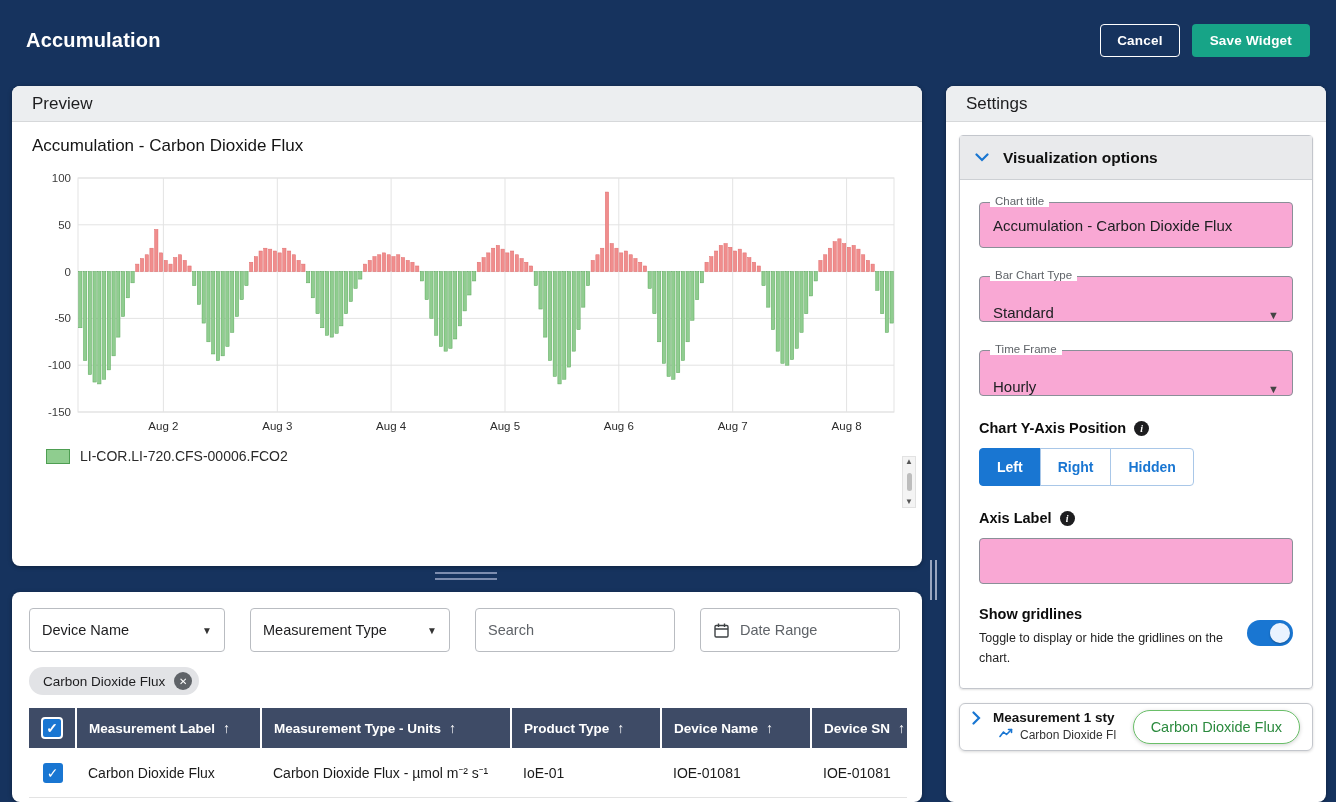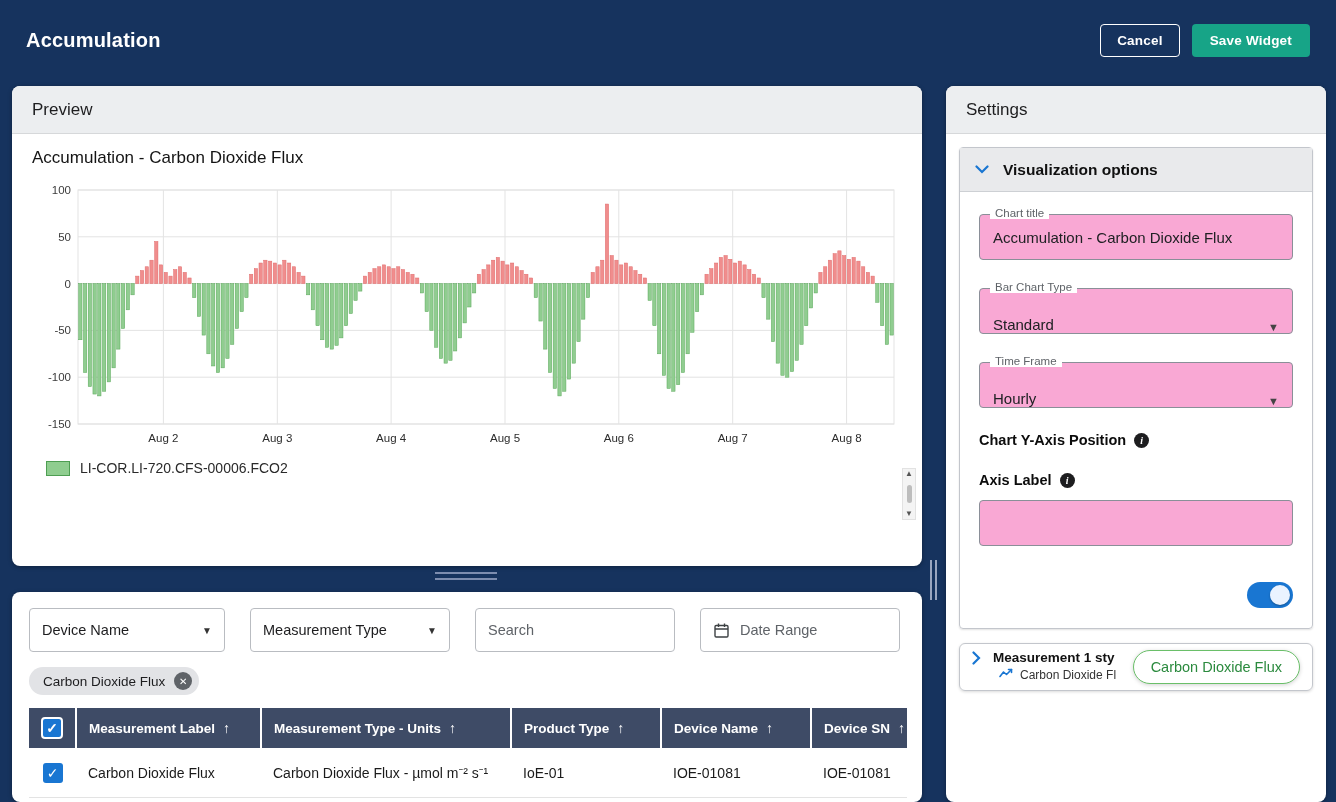--- a/index.html
+++ b/index.html
@@ -9,21 +9,21 @@
   
   .topbar { position:absolute; left:0; top:0; width:100%; height:80px; display:flex; align-items:center; padding:0 26px; }
   .topbar h1 { color:#fff; font-size:20px; font-weight:700; letter-spacing:.2px; }
   .topbar .actions { margin-left:auto; display:flex; gap:12px; }
   .btn { font-family:inherit; font-size:13.5px; font-weight:700; border-radius:4px; padding:8px 16px; cursor:pointer; letter-spacing:.2px;text-align:right; }
   .btn-cancel { background:transparent; color:#fff; border:1.5px solid #fff; }
   .btn-save { background:#17a487; color:#fff; border:none; padding:9px 18px; }
 
   
   .card { position:absolute; background:#fff; border-radius:8px; overflow:hidden; box-shadow:0 1px 4px rgba(0,0,0,.35); }
-  .card-header { height:48px; background:#eceef0; border-bottom:1px solid #d6d8da; display:flex; align-items:center; padding:17px 20px; font-size:17px; color:#1d1d1f; font-weight:500; }
+  .card-header { height:36px; background:#eceef0; border-bottom:1px solid #d6d8da; display:flex; align-items:center; padding:17px 20px; font-size:17px; color:#1d1d1f; font-weight:500; }
 
   .preview-card { left:12px; top:86px; width:910px; height:480px; }
   .bottom-card  { left:12px; top:592px; width:910px; height:210px; }
   .settings-card{ left:946px; top:86px; width:380px; height:716px; }
 
   
   .preview-body { position:relative; padding:14px 18px 0 20px; }
   .chart-title { font-size:17px; color:#141414; font-weight:500; margin-bottom:14px; }
   .legend-row { display:flex; align-items:center; gap:10px; padding:6px 0 0 14px; }
   .legend-swatch { width:24px; height:15px; border:1.5px solid #4e9e52; background:#8fcd8f; }
@@ -429,30 +429,39 @@
       <div class="ofield mt28">
         <span class="flabel">Time Frame</span>
         <span class="fvalue">Hourly</span>
         <span class="caret">▼</span>
       </div>
 
       <div class="sec-label">
         <span>Chart Y-Axis Position</span>
         <span class="info-dot">i</span>
       </div>
+      <div class="btn-group">
+        <button class="seg active">Left</button>
+        <button class="seg">Right</button>
+        <button class="seg">Hidden</button>
+      </div>
 
       <div class="sec-label">
         <span>Axis Label</span>
         <span class="info-dot">i</span>
       </div>
       <div class="ofield" style="margin-top:12px">
         <input type="text" value="" style="">
       </div>
 
       <div class="grid-row">
+        <div class="grid-text">
+          <div class="grid-title">Show gridlines</div>
+          <div class="grid-desc">Toggle to display or hide the gridlines on the chart.</div>
+        </div>
         <div class="switch">
             <div class="knob"></div>
           </div>
       </div>
     </div>
   </div>
 
   <div class="msec">
     <div class="row1">
       <span class="chev">

